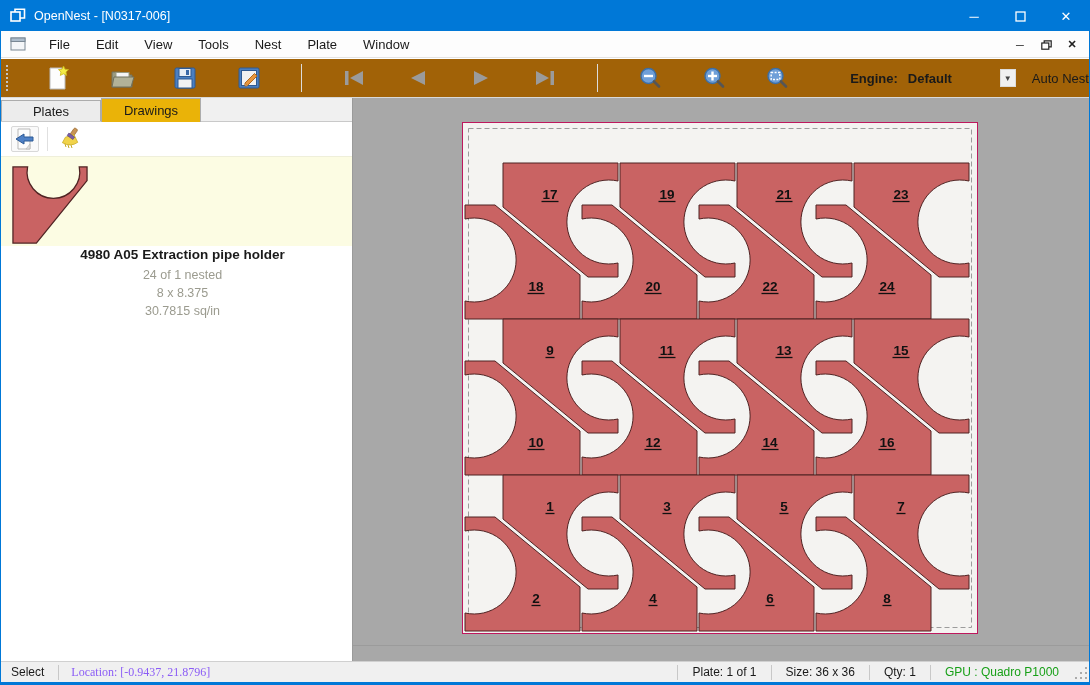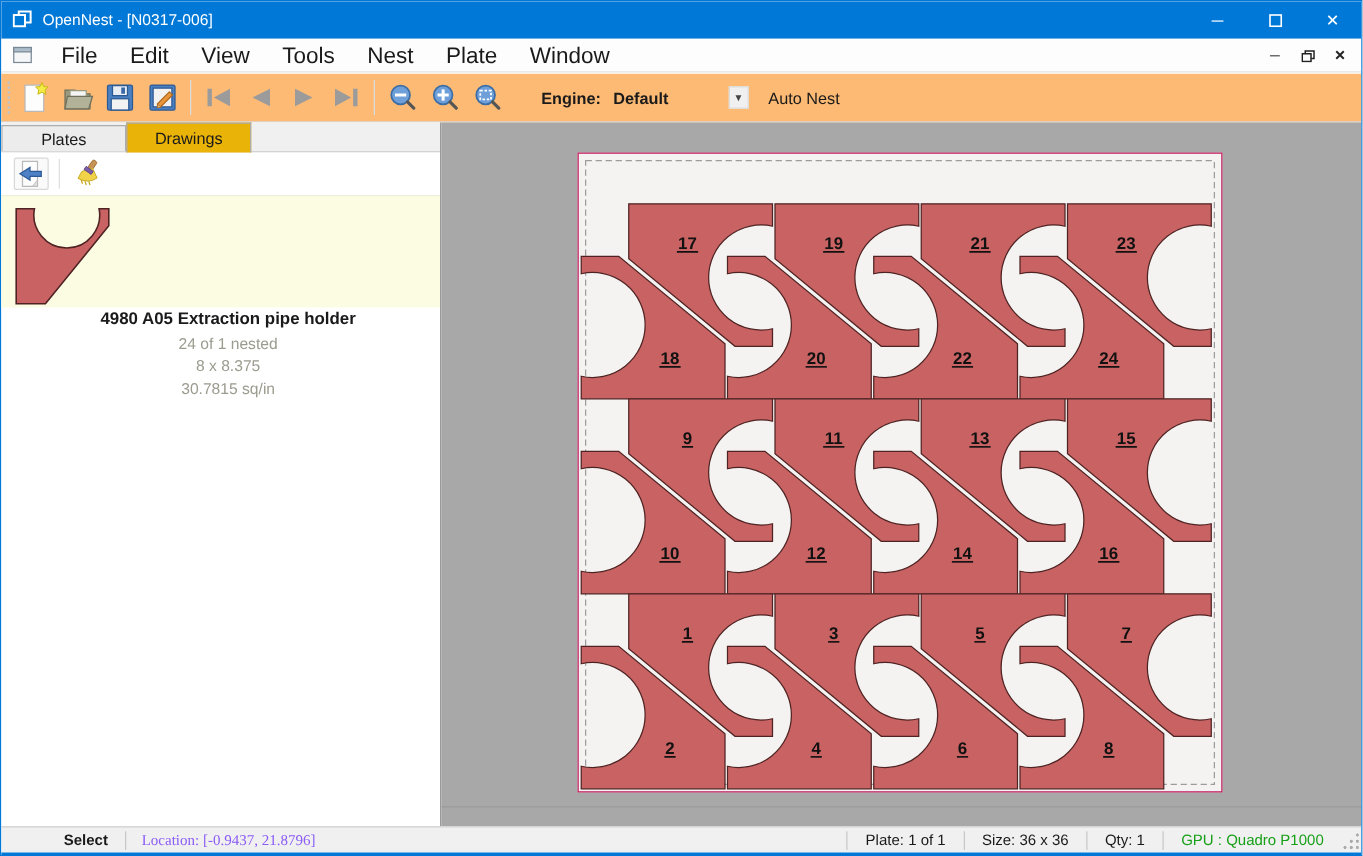--- a/index.html
+++ b/index.html
@@ -10,26 +10,26 @@
   
   .titlebar { position:absolute; left:0; top:0; right:0; height:30px; background:var(--accent); display:flex; align-items:center; color:#fff; }
   .titlebar .app-icon { width:16px; height:16px; margin:0 8px 0 9px; }
   .titlebar .title { font-size:12.5px; }
   .win-controls { position:absolute; right:0; top:0; height:30px; display:flex; }
   .win-btn { width:46px; height:30px; display:flex; align-items:center; justify-content:center; color:#fff; font-size:13px; }
 
   
   .menubar { position:absolute; left:0; top:30px; right:0; height:27px; background:#fdfdfd; border-bottom:1px solid #e3e3e3; display:flex; align-items:center; }
   .mdi-icon { width:16px; height:14px; margin:0 10px 0 9px; }
-  .menu-item { padding:5px 13px; font-size:18px; }
+  .menu-item { padding:5px 13px; font-size:13px; }
   .mdi-controls { position:absolute; right:6px; top:0; height:27px; display:flex; align-items:center; gap:4px; }
   .mdi-btn { width:22px; height:20px; display:flex; align-items:center; justify-content:center; color:#222; font-size:11px; font-weight:bold; }
 
   
-  .toolbar { position:absolute; left:0; top:58px; right:0; height:39px; background:#fdba74; border-bottom:1px solid #d9d9d9; display:flex; align-items:center; }
+  .toolbar { position:absolute; left:0; top:58px; right:0; height:39px; background:#a16207; border-bottom:1px solid #d9d9d9; display:flex; align-items:center;justify-content:space-between; }
   .tb-grip { width:5px; height:26px; margin-left:5px; border-left:2px dotted #c2c2c2; }
   .tb-btn { width:34px; height:32px; display:flex; align-items:center; justify-content:center; }
   .tb-sep { width:1px; height:28px; background:#dcdcdc; margin:0 5px; }
   .engine-group { display:flex; align-items:center; margin-left:26px; }
   .engine-label { font-weight:bold; margin-right:8px; }
   .engine-combo { display:flex; align-items:center; width:110px; height:22px;font-weight:bold; }
   .engine-value { flex:1; padding-left:2px; }
   .combo-arrow { width:16px; height:18px; background:#f0f0f0; border:1px solid #dcdcdc; display:flex; align-items:center; justify-content:center; font-size:8px; color:#444; }
   .autonest { margin-left:16px; }
 
@@ -49,21 +49,21 @@
   .item-title { font-weight:bold; font-size:13.5px; color:#1a1a1a; margin-bottom:4px; }
   .item-meta { color:#9b9b8f; font-size:12.5px; line-height:18px; }
 
   .canvas { flex:1; background:var(--canvas-bg); position:relative; overflow:hidden; }
   .plate { position:absolute; left:109px; top:24px; width:516px; height:512px; background:var(--plate-bg); border:1px solid #be185d; }
   .canvas-line { position:absolute; left:0; right:0; top:547px; height:1px; background:#8f8f8f; opacity:.55; }
 
   
   .statusbar { position:absolute; left:0; right:0; bottom:2px; height:21px; background:#f0f0f0; border-top:1px solid #d0d0d0; display:flex; align-items:center; font-size:12px; }
   .sb-left { display:flex; align-items:center; }
-  .sb-mode { font-weight:bold; padding:0 14px 0 10px;margin-left:40px; }
+  .sb-mode { font-weight:normal; padding:0 14px 0 10px; }
   .sb-sep { width:1px; height:15px; background:#c8c8c8; }
   .sb-loc { color:#8b5cf6; padding:0 12px;font-family:Liberation Serif, serif; }
   .sb-right { margin-left:auto; display:flex; align-items:center; }
   .sb-seg { padding:0 14px; white-space:nowrap; }
   .sb-gpu { color:var(--gpu-color); padding:0 14px; }
   .sb-grip { width:14px; height:15px; margin-right:2px; background:
      radial-gradient(circle at 3px 13px,#aaa 1px,transparent 1.5px),
      radial-gradient(circle at 8px 13px,#aaa 1px,transparent 1.5px),
      radial-gradient(circle at 13px 13px,#aaa 1px,transparent 1.5px),
      radial-gradient(circle at 8px 8px,#aaa 1px,transparent 1.5px),

